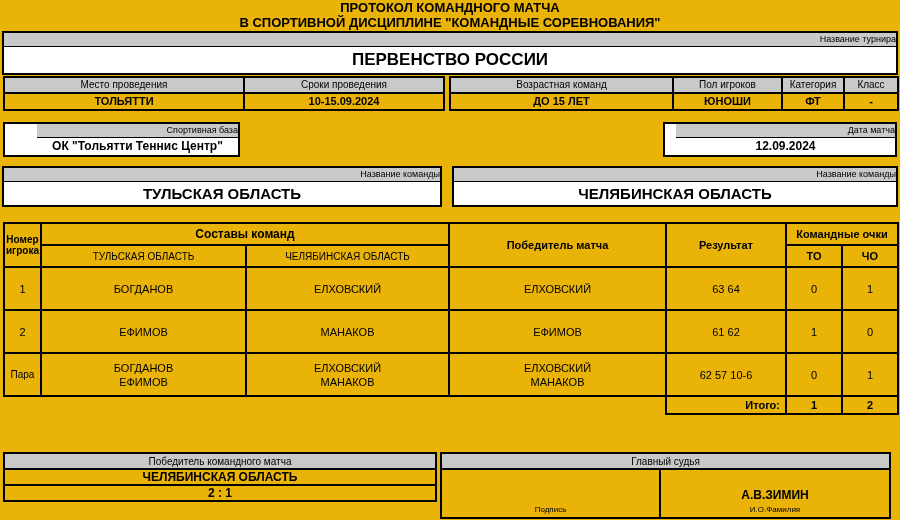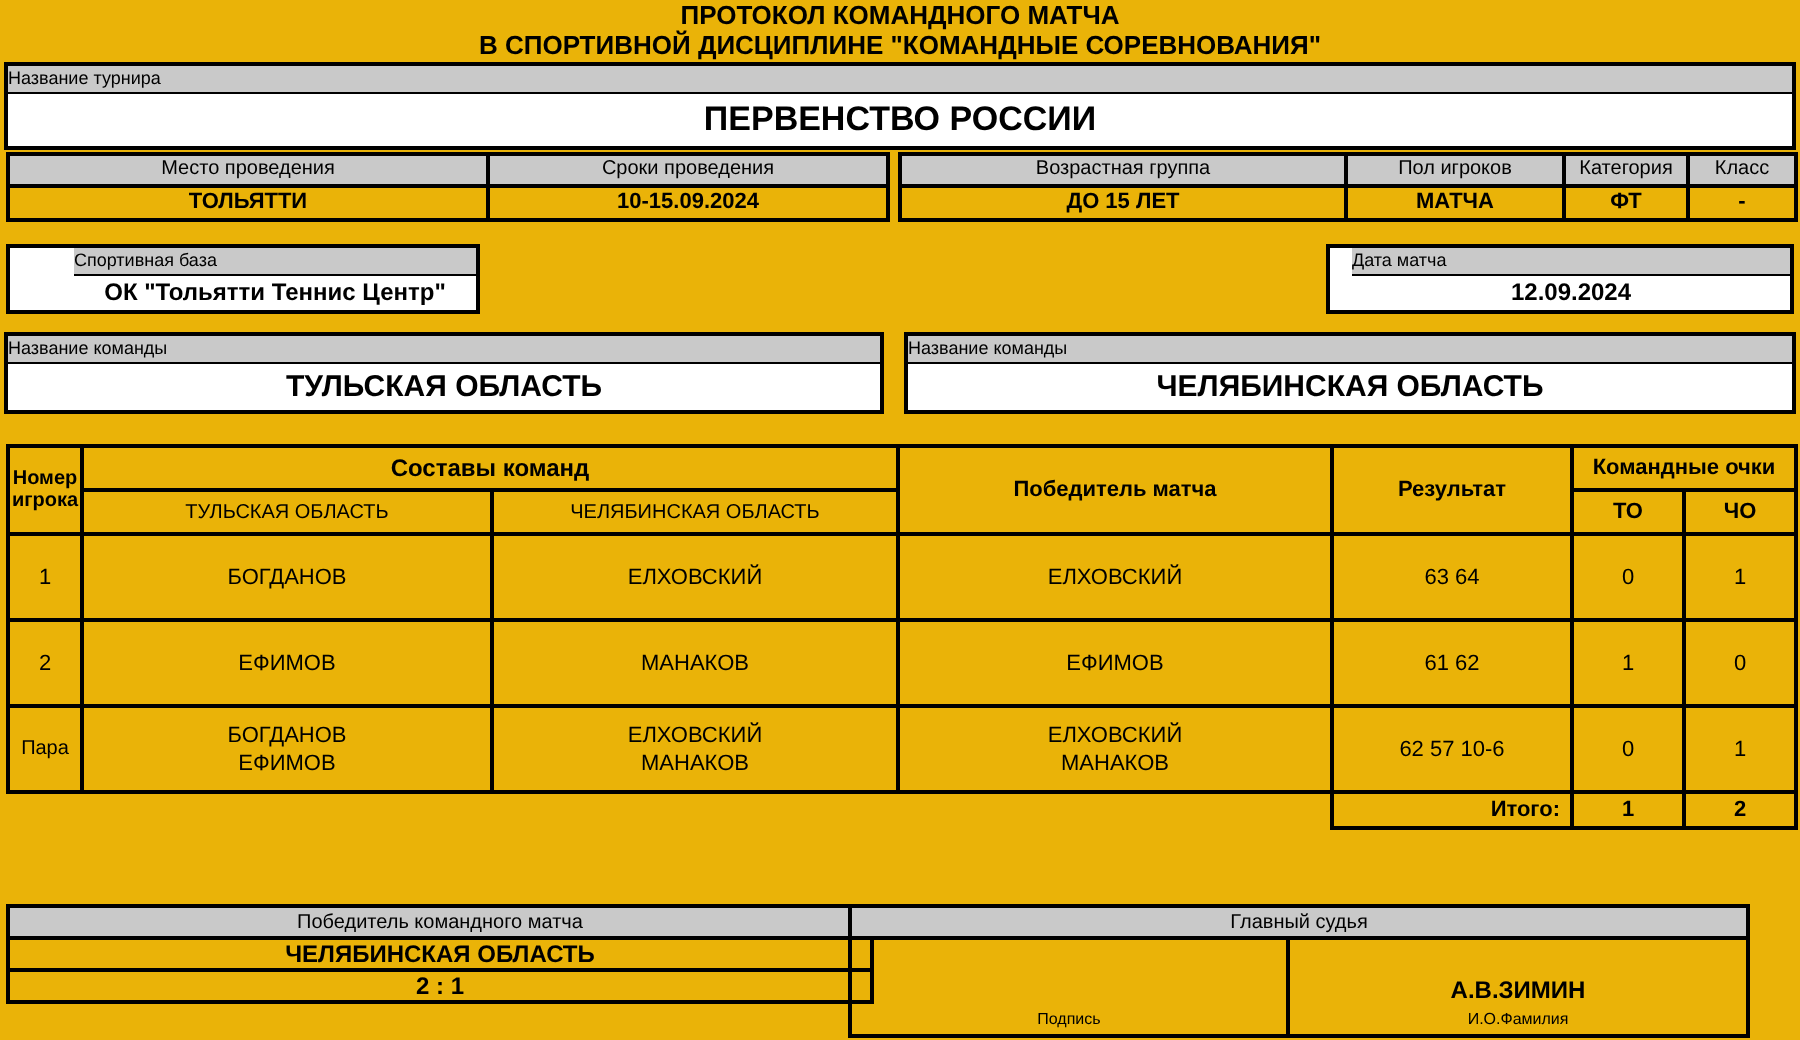--- a/index.html
+++ b/index.html
@@ -14,21 +14,21 @@
   
   table { border-collapse:collapse; table-layout:fixed; }
   td, th { border:2px solid #000; padding:0; text-align:center; vertical-align:middle; overflow:hidden; }
   td.noborder { border:none; background:transparent; }
 
   
   .title-line { font-weight:bold; font-size:13px; line-height:15px; text-align:center; }
 
   
   .lbox { position:absolute; border:2px solid #000; box-sizing:border-box; background:#fff; }
-  .lbox .lbl { background:#c9c9c9; border-bottom:1px solid #000; font-size:9px; line-height:13px; height:13px; text-align:left; }
+  .lbox .lbl { background:#c9c9c9; border-bottom:1px solid #000; font-size:9px; line-height:13px; height:13px; text-align:right; }
   .lbox .val { text-align:center; font-weight:bold; }
 
   .tournament-name { font-size:17px; line-height:26px; height:26px; }
   .small-lbl { font-size:10px; line-height:14px; height:14px; }
   .info-val { font-size:11px; line-height:15px; height:15px; font-weight:bold; }
   .team-name { font-size:15px; line-height:23px; height:23px; }
 
   
   .rtable th { font-weight:bold; }
   .rtable .h1 { font-size:11px; }
@@ -80,28 +80,28 @@
 
   <table class="abs" style="left:449px; top:76px; width:448px;">
     <colgroup>
         <col style="width:223px">
         <col style="width:109px">
         <col style="width:62px">
         <col style="width:54px">
       </colgroup>
     <tbody>
         <tr>
-      <th class="gray small-lbl" style="font-weight:normal;">Возрастная группа</th>
+      <th class="gray small-lbl" style="font-weight:normal;">Возрастная команд</th>
       <th class="gray small-lbl" style="font-weight:normal;">Пол игроков</th>
       <th class="gray small-lbl" style="font-weight:normal;">Категория</th>
       <th class="gray small-lbl" style="font-weight:normal;margin-top:44px;">Класс</th>
     </tr>
     <tr>
       <td class="info-val">ДО 15 ЛЕТ</td>
-      <td class="info-val">МАТЧА</td>
+      <td class="info-val">ЮНОШИ</td>
       <td class="info-val">ФТ</td>
       <td class="info-val">-</td>
     </tr>
   </tbody>
     </table>
 
   <div class="lbox" style="left:3px; top:122px; width:237px;padding-left:32px;">
     <div class="lbl">Спортивная база</div>
     <div class="val" style="font-size:12px; line-height:17px; height:17px;">ОК "Тольятти Теннис Центр"</div>
   </div>
@@ -195,21 +195,21 @@
         </tr>
     <tr style="height:15px;">
           <td class="val-cell">ЧЕЛЯБИНСКАЯ ОБЛАСТЬ</td>
         </tr>
     <tr style="height:16px;">
           <td class="val-cell">2 : 1</td>
         </tr>
   </tbody>
     </table>
 
-  <table class="abs ftable" style="left:424px; top:452px; width:449px;">
+  <table class="abs ftable" style="left:440px; top:452px; width:449px;">
     <colgroup>
         <col style="width:219px">
         <col style="width:230px">
       </colgroup>
     <tbody>
         <tr style="height:16px;">
       <th colspan="2" class="lbl-cell">Главный судья</th>
     </tr>
     <tr style="height:49px;">
       <td class="sig-cell">Подпись</td>

